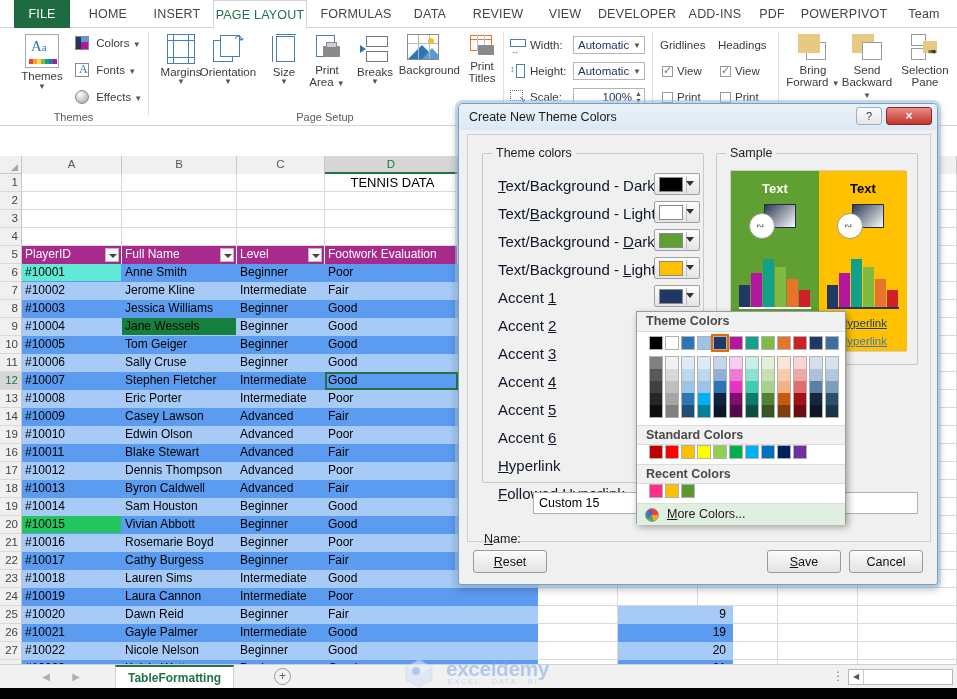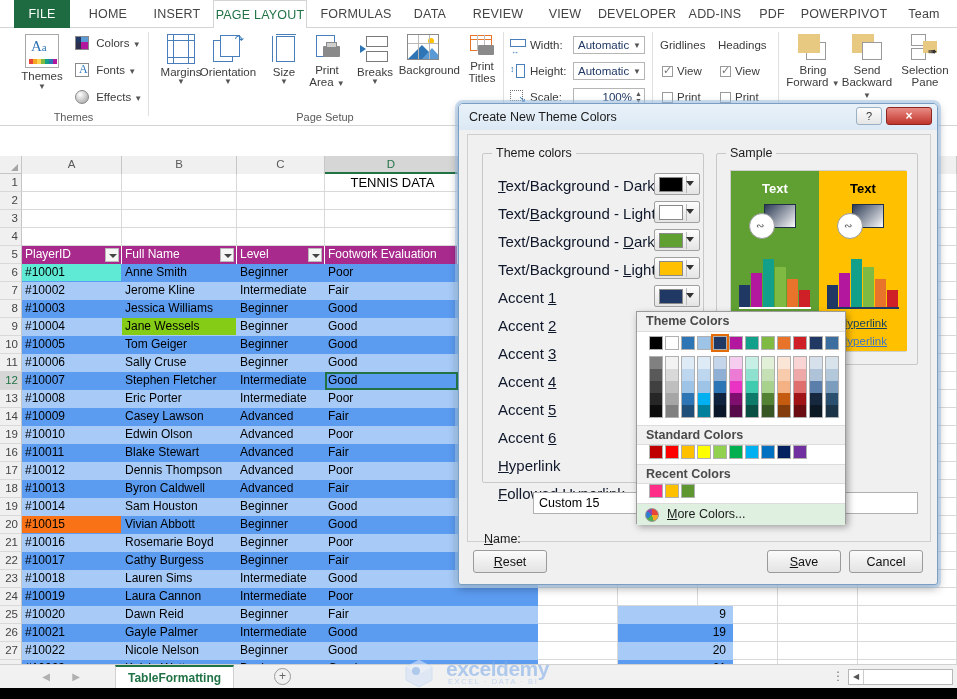--- a/index.html
+++ b/index.html
@@ -570,21 +570,21 @@
         <div class="cell" style="left:122px;top:144px;width:115px;background:#5B9BF0;color:#000;border-right:1px solid #5B9BF0;border-bottom:1px solid #5B9BF0;">Jessica Williams</div>
         <div class="cell" style="left:237px;top:144px;width:88px;background:#5B9BF0;color:#000;border-right:1px solid #5B9BF0;border-bottom:1px solid #5B9BF0;">Beginner</div>
         <div class="cell" style="left:325px;top:144px;width:133px;background:#5B9BF0;color:#000;border-right:1px solid #5B9BF0;border-bottom:1px solid #5B9BF0;">Good</div>
         <div class="cell" style="left:458px;top:144px;width:80px;background:#5B9BF0;color:#000;border-right:1px solid #5B9BF0;border-bottom:1px solid #5B9BF0;"></div>
         <div class="cell" style="left:538px;top:144px;width:80px;background:#fff;color:#000;"></div>
         <div class="cell" style="left:618px;top:144px;width:80px;background:#fff;color:#000;"></div>
         <div class="cell" style="left:698px;top:144px;width:80px;background:#fff;color:#000;"></div>
         <div class="cell" style="left:778px;top:144px;width:80px;background:#fff;color:#000;"></div>
         <div class="cell" style="left:858px;top:144px;width:99px;background:#fff;color:#000;"></div>
         <div class="cell" style="left:22px;top:162px;width:100px;background:#A7CAF7;color:#000;border-right:1px solid #A7CAF7;border-bottom:1px solid #A7CAF7;">#10004</div>
-        <div class="cell" style="left:122px;top:162px;width:115px;background:#84cc16;color:#000;border-right:1px solid #A7CAF7;border-bottom:1px solid #A7CAF7;">Jane Wessels</div>
+        <div class="cell" style="left:122px;top:162px;width:115px;background:#15803d;color:#000;border-right:1px solid #A7CAF7;border-bottom:1px solid #A7CAF7;">Jane Wessels</div>
         <div class="cell" style="left:237px;top:162px;width:88px;background:#A7CAF7;color:#000;border-right:1px solid #A7CAF7;border-bottom:1px solid #A7CAF7;">Beginner</div>
         <div class="cell" style="left:325px;top:162px;width:133px;background:#A7CAF7;color:#000;border-right:1px solid #A7CAF7;border-bottom:1px solid #A7CAF7;">Good</div>
         <div class="cell" style="left:458px;top:162px;width:80px;background:#A7CAF7;color:#000;border-right:1px solid #A7CAF7;border-bottom:1px solid #A7CAF7;"></div>
         <div class="cell" style="left:538px;top:162px;width:80px;background:#fff;color:#000;"></div>
         <div class="cell" style="left:618px;top:162px;width:80px;background:#fff;color:#000;"></div>
         <div class="cell" style="left:698px;top:162px;width:80px;background:#fff;color:#000;"></div>
         <div class="cell" style="left:778px;top:162px;width:80px;background:#fff;color:#000;"></div>
         <div class="cell" style="left:858px;top:162px;width:99px;background:#fff;color:#000;"></div>
         <div class="cell" style="left:22px;top:180px;width:100px;background:#5B9BF0;color:#000;border-right:1px solid #5B9BF0;border-bottom:1px solid #5B9BF0;">#10005</div>
         <div class="cell" style="left:122px;top:180px;width:115px;background:#5B9BF0;color:#000;border-right:1px solid #5B9BF0;border-bottom:1px solid #5B9BF0;">Tom Geiger</div>
@@ -679,21 +679,21 @@
         <div class="cell" style="left:22px;top:342px;width:100px;background:#A7CAF7;color:#000;border-right:1px solid #A7CAF7;border-bottom:1px solid #A7CAF7;">#10014</div>
         <div class="cell" style="left:122px;top:342px;width:115px;background:#A7CAF7;color:#000;border-right:1px solid #A7CAF7;border-bottom:1px solid #A7CAF7;">Sam Houston</div>
         <div class="cell" style="left:237px;top:342px;width:88px;background:#A7CAF7;color:#000;border-right:1px solid #A7CAF7;border-bottom:1px solid #A7CAF7;">Beginner</div>
         <div class="cell" style="left:325px;top:342px;width:133px;background:#A7CAF7;color:#000;border-right:1px solid #A7CAF7;border-bottom:1px solid #A7CAF7;">Good</div>
         <div class="cell" style="left:458px;top:342px;width:80px;background:#A7CAF7;color:#000;border-right:1px solid #A7CAF7;border-bottom:1px solid #A7CAF7;"></div>
         <div class="cell" style="left:538px;top:342px;width:80px;background:#fff;color:#000;"></div>
         <div class="cell" style="left:618px;top:342px;width:80px;background:#fff;color:#000;"></div>
         <div class="cell" style="left:698px;top:342px;width:80px;background:#fff;color:#000;"></div>
         <div class="cell" style="left:778px;top:342px;width:80px;background:#fff;color:#000;"></div>
         <div class="cell" style="left:858px;top:342px;width:99px;background:#fff;color:#000;"></div>
-        <div class="cell" style="left:22px;top:360px;width:100px;background:#f97316;color:#000;border-right:1px solid #5B9BF0;border-bottom:1px solid #5B9BF0;">#10015</div>
+        <div class="cell" style="left:22px;top:360px;width:100px;background:#22c55e;color:#000;border-right:1px solid #5B9BF0;border-bottom:1px solid #5B9BF0;">#10015</div>
         <div class="cell" style="left:122px;top:360px;width:115px;background:#5B9BF0;color:#000;border-right:1px solid #5B9BF0;border-bottom:1px solid #5B9BF0;">Vivian Abbott</div>
         <div class="cell" style="left:237px;top:360px;width:88px;background:#5B9BF0;color:#000;border-right:1px solid #5B9BF0;border-bottom:1px solid #5B9BF0;">Beginner</div>
         <div class="cell" style="left:325px;top:360px;width:133px;background:#5B9BF0;color:#000;border-right:1px solid #5B9BF0;border-bottom:1px solid #5B9BF0;">Good</div>
         <div class="cell" style="left:458px;top:360px;width:80px;background:#5B9BF0;color:#000;border-right:1px solid #5B9BF0;border-bottom:1px solid #5B9BF0;"></div>
         <div class="cell" style="left:538px;top:360px;width:80px;background:#fff;color:#000;"></div>
         <div class="cell" style="left:618px;top:360px;width:80px;background:#fff;color:#000;"></div>
         <div class="cell" style="left:698px;top:360px;width:80px;background:#fff;color:#000;"></div>
         <div class="cell" style="left:778px;top:360px;width:80px;background:#fff;color:#000;"></div>
         <div class="cell" style="left:858px;top:360px;width:99px;background:#fff;color:#000;"></div>
         <div class="cell" style="left:22px;top:378px;width:100px;background:#A7CAF7;color:#000;border-right:1px solid #A7CAF7;border-bottom:1px solid #A7CAF7;">#10016</div>

